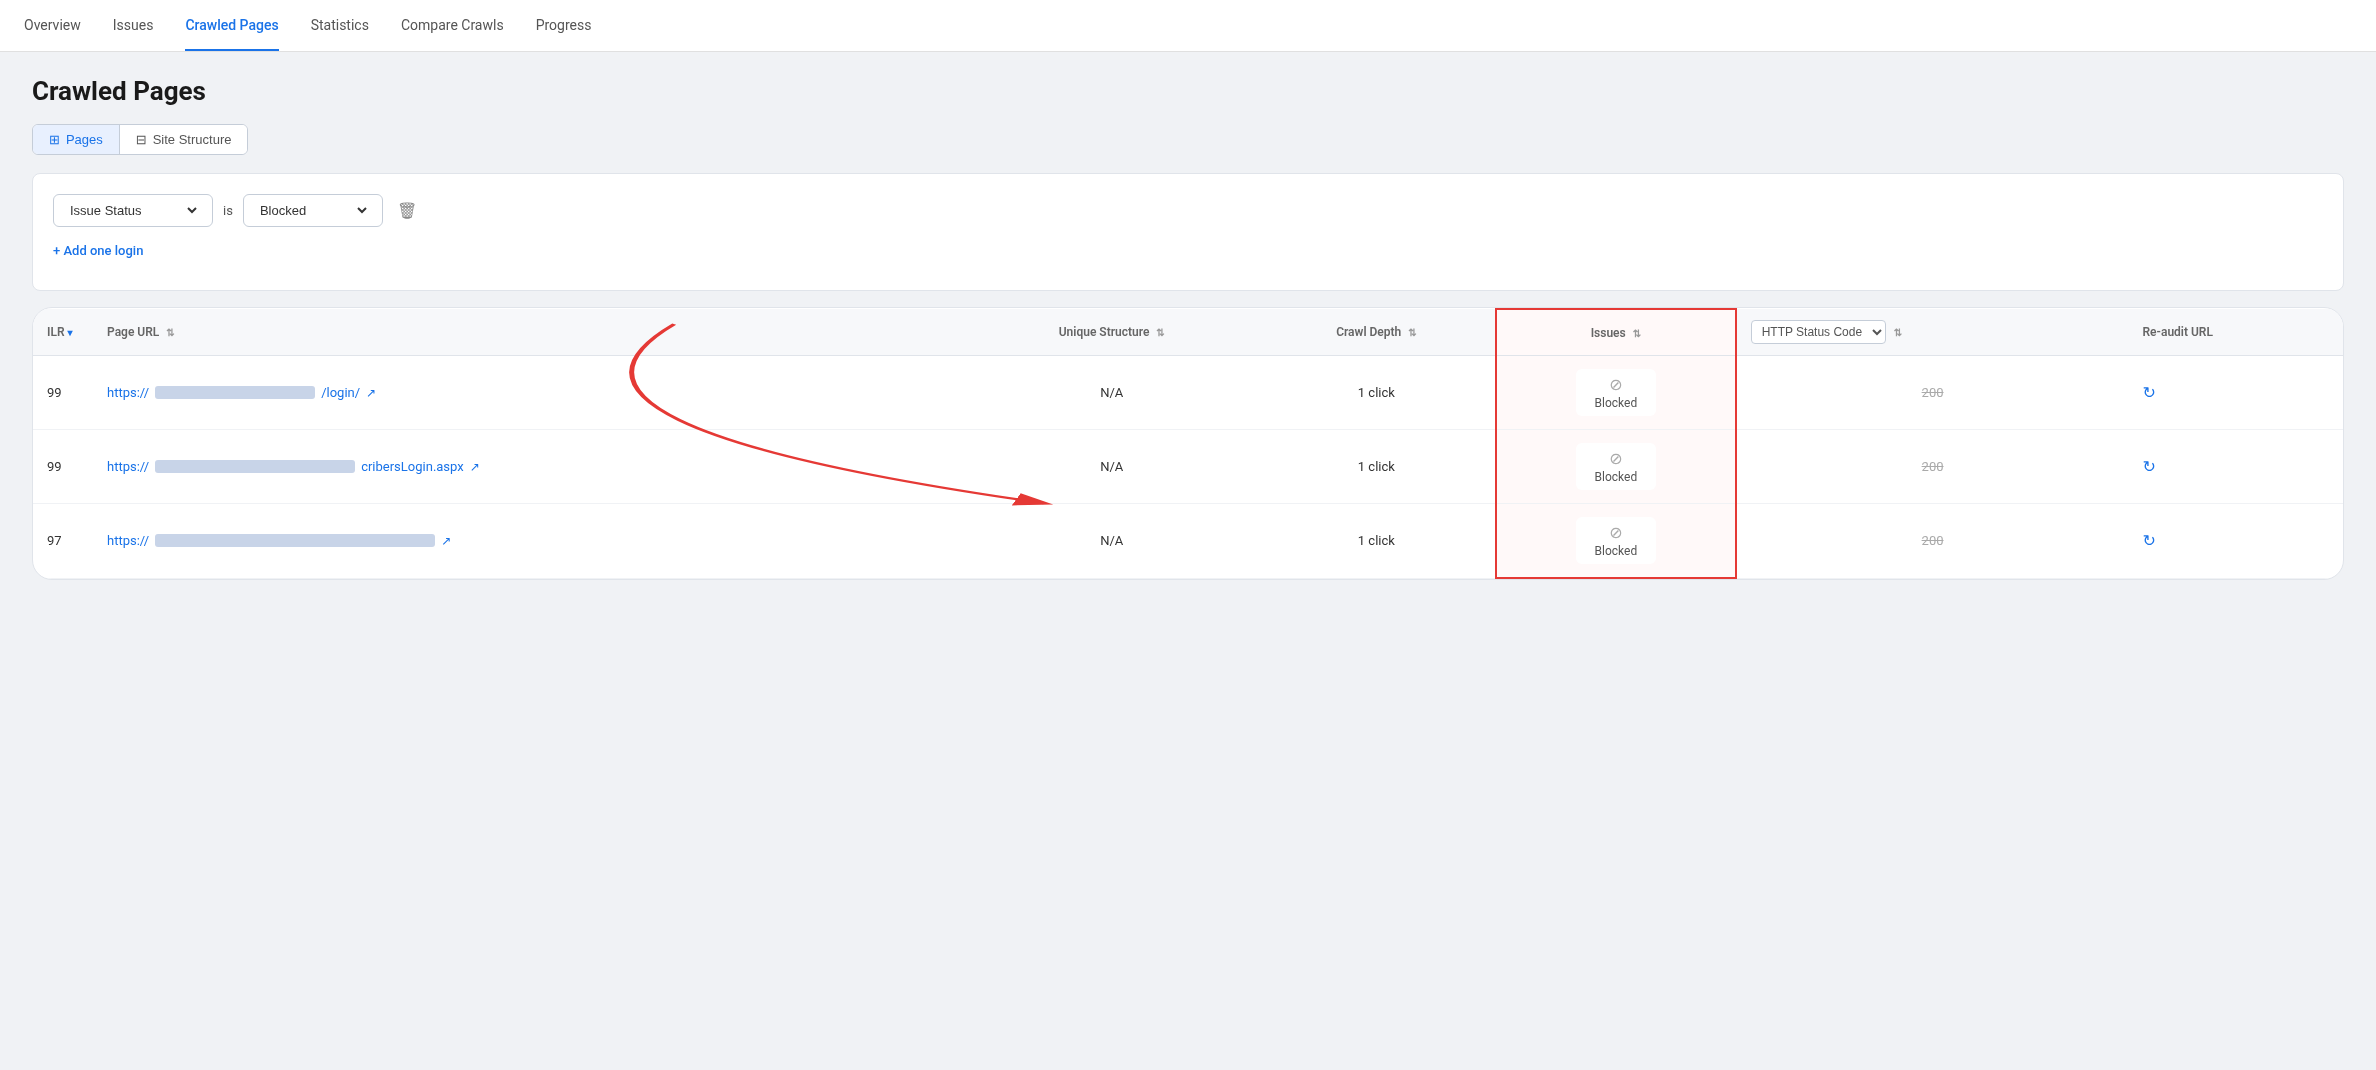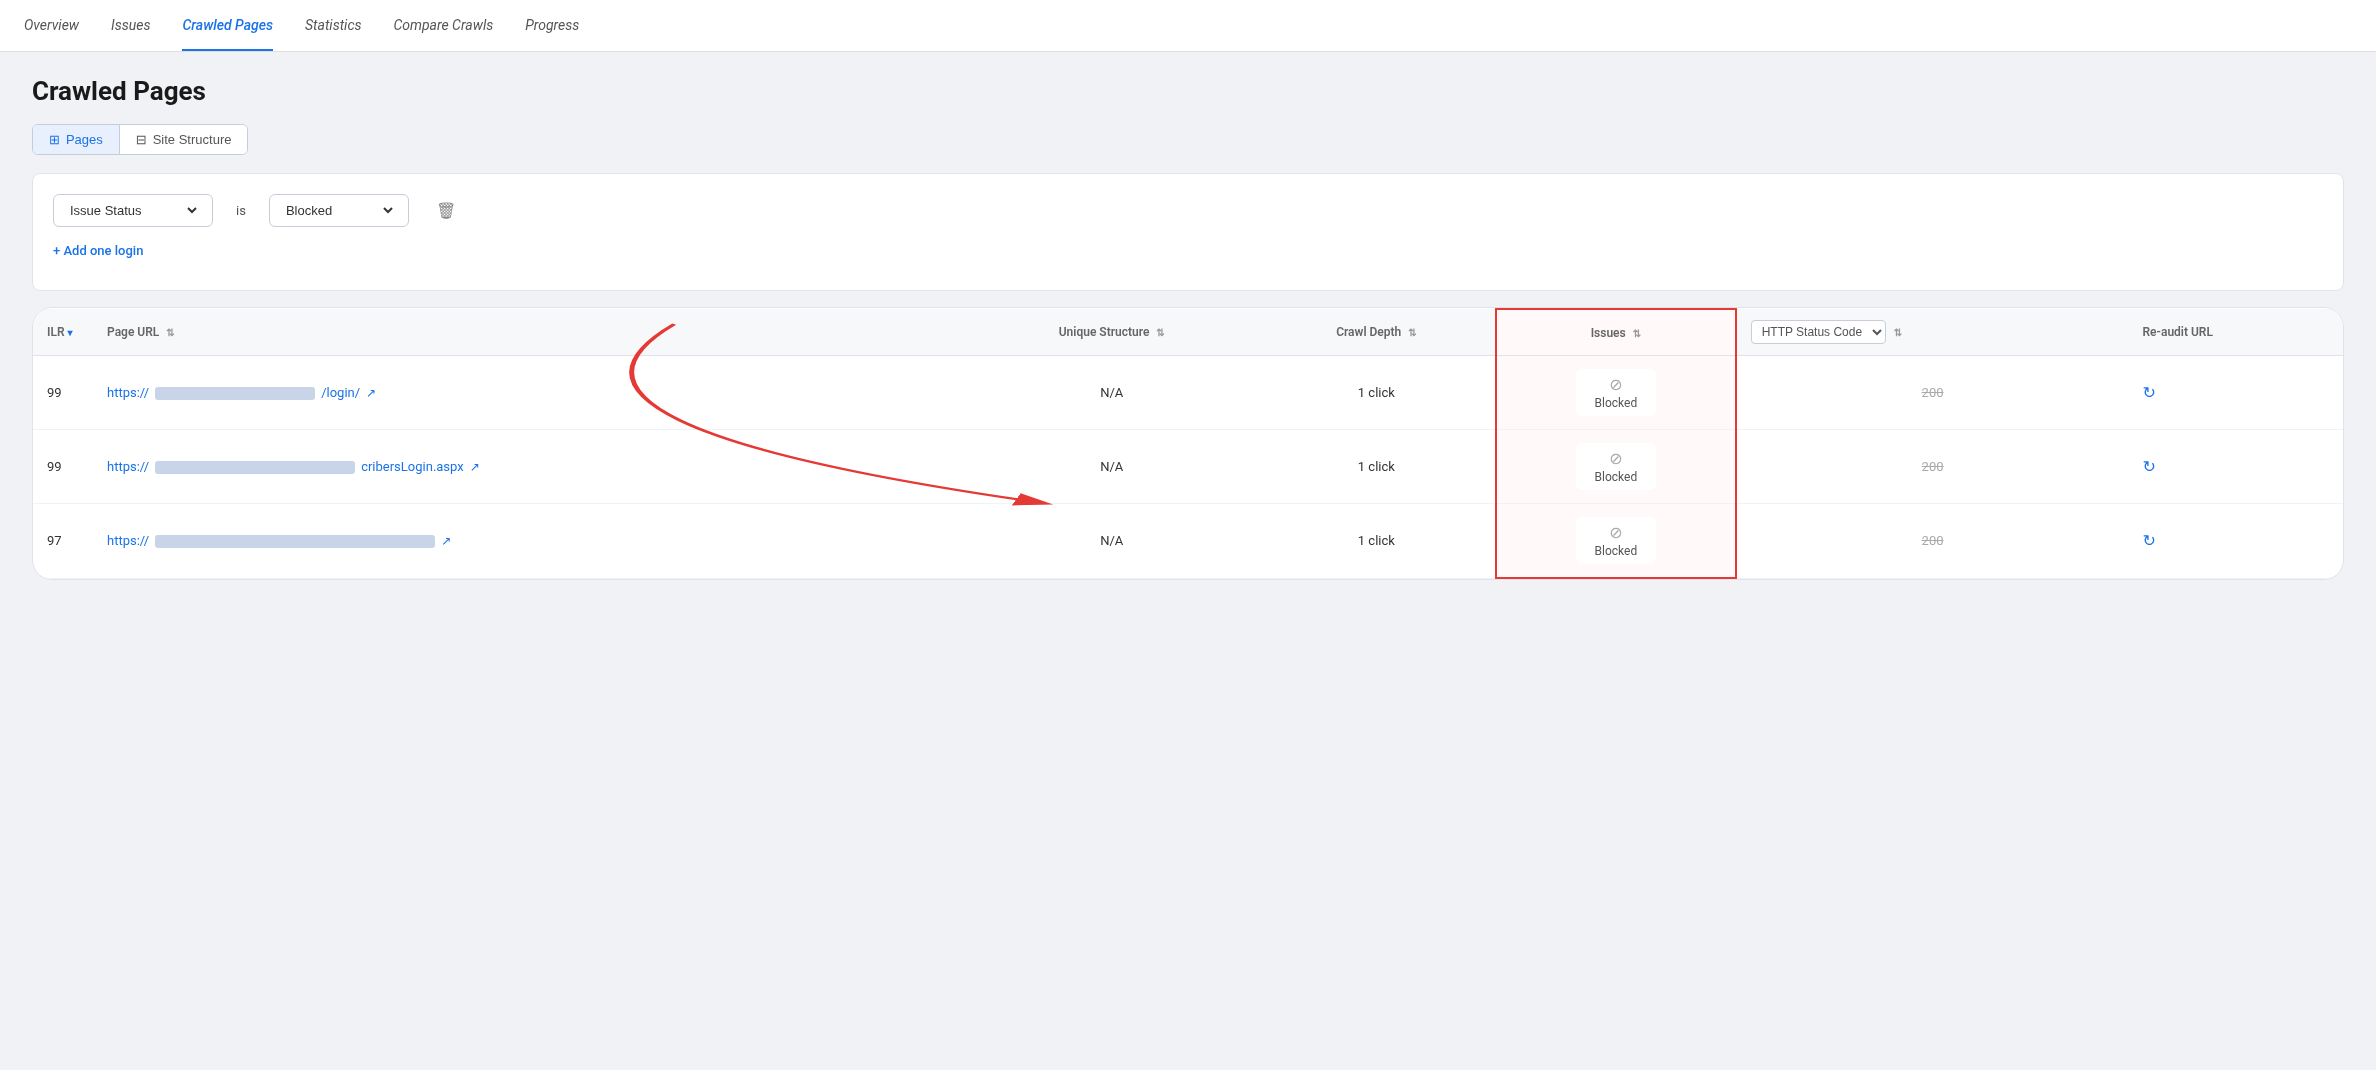--- a/index.html
+++ b/index.html
@@ -1,19 +1,19 @@
 <!DOCTYPE html>
 <html><head>
   <meta charset="utf-8">
   <style>
     * { box-sizing: border-box; margin: 0; padding: 0; }
     body { font-family: -apple-system, BlinkMacSystemFont, 'Segoe UI', Roboto, sans-serif; background: #f0f2f5; font-size: 14px; color: #333; }
 
     
-    .top-nav { background: #fff; border-bottom: 1px solid #e0e0e0; padding: 0 24px; display: flex; align-items: center; gap: 32px; height: 52px; font-style: italic; }
+    .top-nav { background: #fff; border-bottom: 1px solid #e0e0e0; padding: 0 24px; display: flex; align-items: center; gap: 32px; height: 52px; }
     .nav-item { font-size: 14px; color: #555; cursor: pointer; padding: 16px 0; border-bottom: 2px solid transparent; white-space: nowrap; }
     .nav-item.active { color: #1a73e8; border-bottom: 2px solid #1a73e8; font-weight: 500; }
 
     
     .main { padding: 24px 32px; background: #f0f2f5; min-height: calc(100vh - 52px); }
 
     
     .page-title { font-size: 26px; font-weight: 700; color: #1a1a1a; margin-bottom: 18px; }
 
     
@@ -24,21 +24,21 @@
 
     
     .filter-bar { display: flex; align-items: center; gap: 12px; margin-bottom: 16px; }
     .url-filter { display: flex; align-items: center; border: 1px solid #c5cdd8; border-radius: 6px; background: #fff; padding: 0 8px; height: 34px; gap: 6px; width: 200px; }
     .url-filter input { border: none; outline: none; font-size: 13px; color: #555; width: 130px; background: transparent; }
     .url-filter .icon-btn { cursor: pointer; color: #888; font-size: 12px; }
     .more-filters-btn { color: #1a73e8; font-size: 13px; font-weight: 500; cursor: pointer; display: flex; align-items: center; gap: 4px; }
 
     
     .filter-panel { background: #fff; border: 1px solid #e0e4ea; border-radius: 8px; padding: 20px 20px 16px; margin-bottom: 0; }
-    .filter-row { display: flex; align-items: center; gap: 23px; margin-bottom: 16px; }
+    .filter-row { display: flex; align-items: center; gap: 10px; margin-bottom: 16px; }
     .filter-select { border: 1px solid #c5cdd8; border-radius: 6px; padding: 7px 12px; font-size: 13px; color: #333; background: #fff; cursor: pointer; display: flex; align-items: center; gap: 6px; min-width: 160px; }
     .filter-select select { border: none; outline: none; background: transparent; font-size: 13px; color: #333; width: 100%; cursor: pointer; }
     .filter-value-select { border: 1px solid #c5cdd8; border-radius: 6px; padding: 7px 12px; font-size: 13px; color: #333; background: #fff; cursor: pointer; display: flex; align-items: center; gap: 6px; min-width: 140px; }
     .filter-value-select select { border: none; outline: none; background: transparent; font-size: 13px; color: #333; width: 100%; cursor: pointer; }
     .is-label { font-size: 13px; color: #555; }
     .delete-btn { color: #888; cursor: pointer; font-size: 16px; padding: 4px; }
     .add-more-btn { color: #1a73e8; font-size: 13px; font-weight: 500; cursor: pointer; display: flex; align-items: center; gap: 4px; margin-bottom: 16px; }
     .filter-actions { display: flex; align-items: center; gap: 12px; }
     .apply-btn { background: #1a73e8; color: #fff; border: none; border-radius: 6px; padding: 8px 18px; font-size: 13px; font-weight: 500; cursor: pointer; }
     .reset-btn { background: transparent; border: none; color: #555; font-size: 13px; cursor: pointer; padding: 8px 4px; }
@@ -46,21 +46,21 @@
 
     
     .table-container { background: #fff; border: 1px solid #e0e4ea; border-radius: 20px; margin-top: 16px; overflow: hidden; }
     table { width: 100%; border-collapse: collapse; }
     thead tr { background: #f7f8fa; border-bottom: 1px solid #e0e4ea; }
     th { padding: 11px 14px; font-size: 12px; font-weight: 600; color: #666; text-align: left; white-space: nowrap; }
     th .sort-icon { display: inline-block; margin-left: 4px; font-size: 10px; color: #999; }
     td { padding: 13px 14px; font-size: 13px; color: #333; border-bottom: 1px solid #f0f2f5; vertical-align: middle; }
     .ilr-col { width: 60px; }
     .url-col { min-width: 300px; }
-    .url-link { color: #1a73e8; text-decoration: none; display: flex; align-items: flex-end; gap: 6px; }
+    .url-link { color: #1a73e8; text-decoration: none; display: flex; align-items: center; gap: 6px; }
     .ext-icon { color: #1a73e8; font-size: 12px; cursor: pointer; }
     .pageviews-col, .crawl-depth-col { text-align: center; }
     .issues-col { text-align: center; }
     .status-col { text-align: center; }
 
     
     .issues-highlighted { border: 2px solid #e53935; border-radius: 6px; padding: 6px 10px; background: #fff; display: inline-flex; flex-direction: column; align-items: center; gap: 2px; min-width: 80px; }
     .blocked-icon { color: #aaa; font-size: 16px; }
     .blocked-text { font-size: 12px; color: #555; }
 

